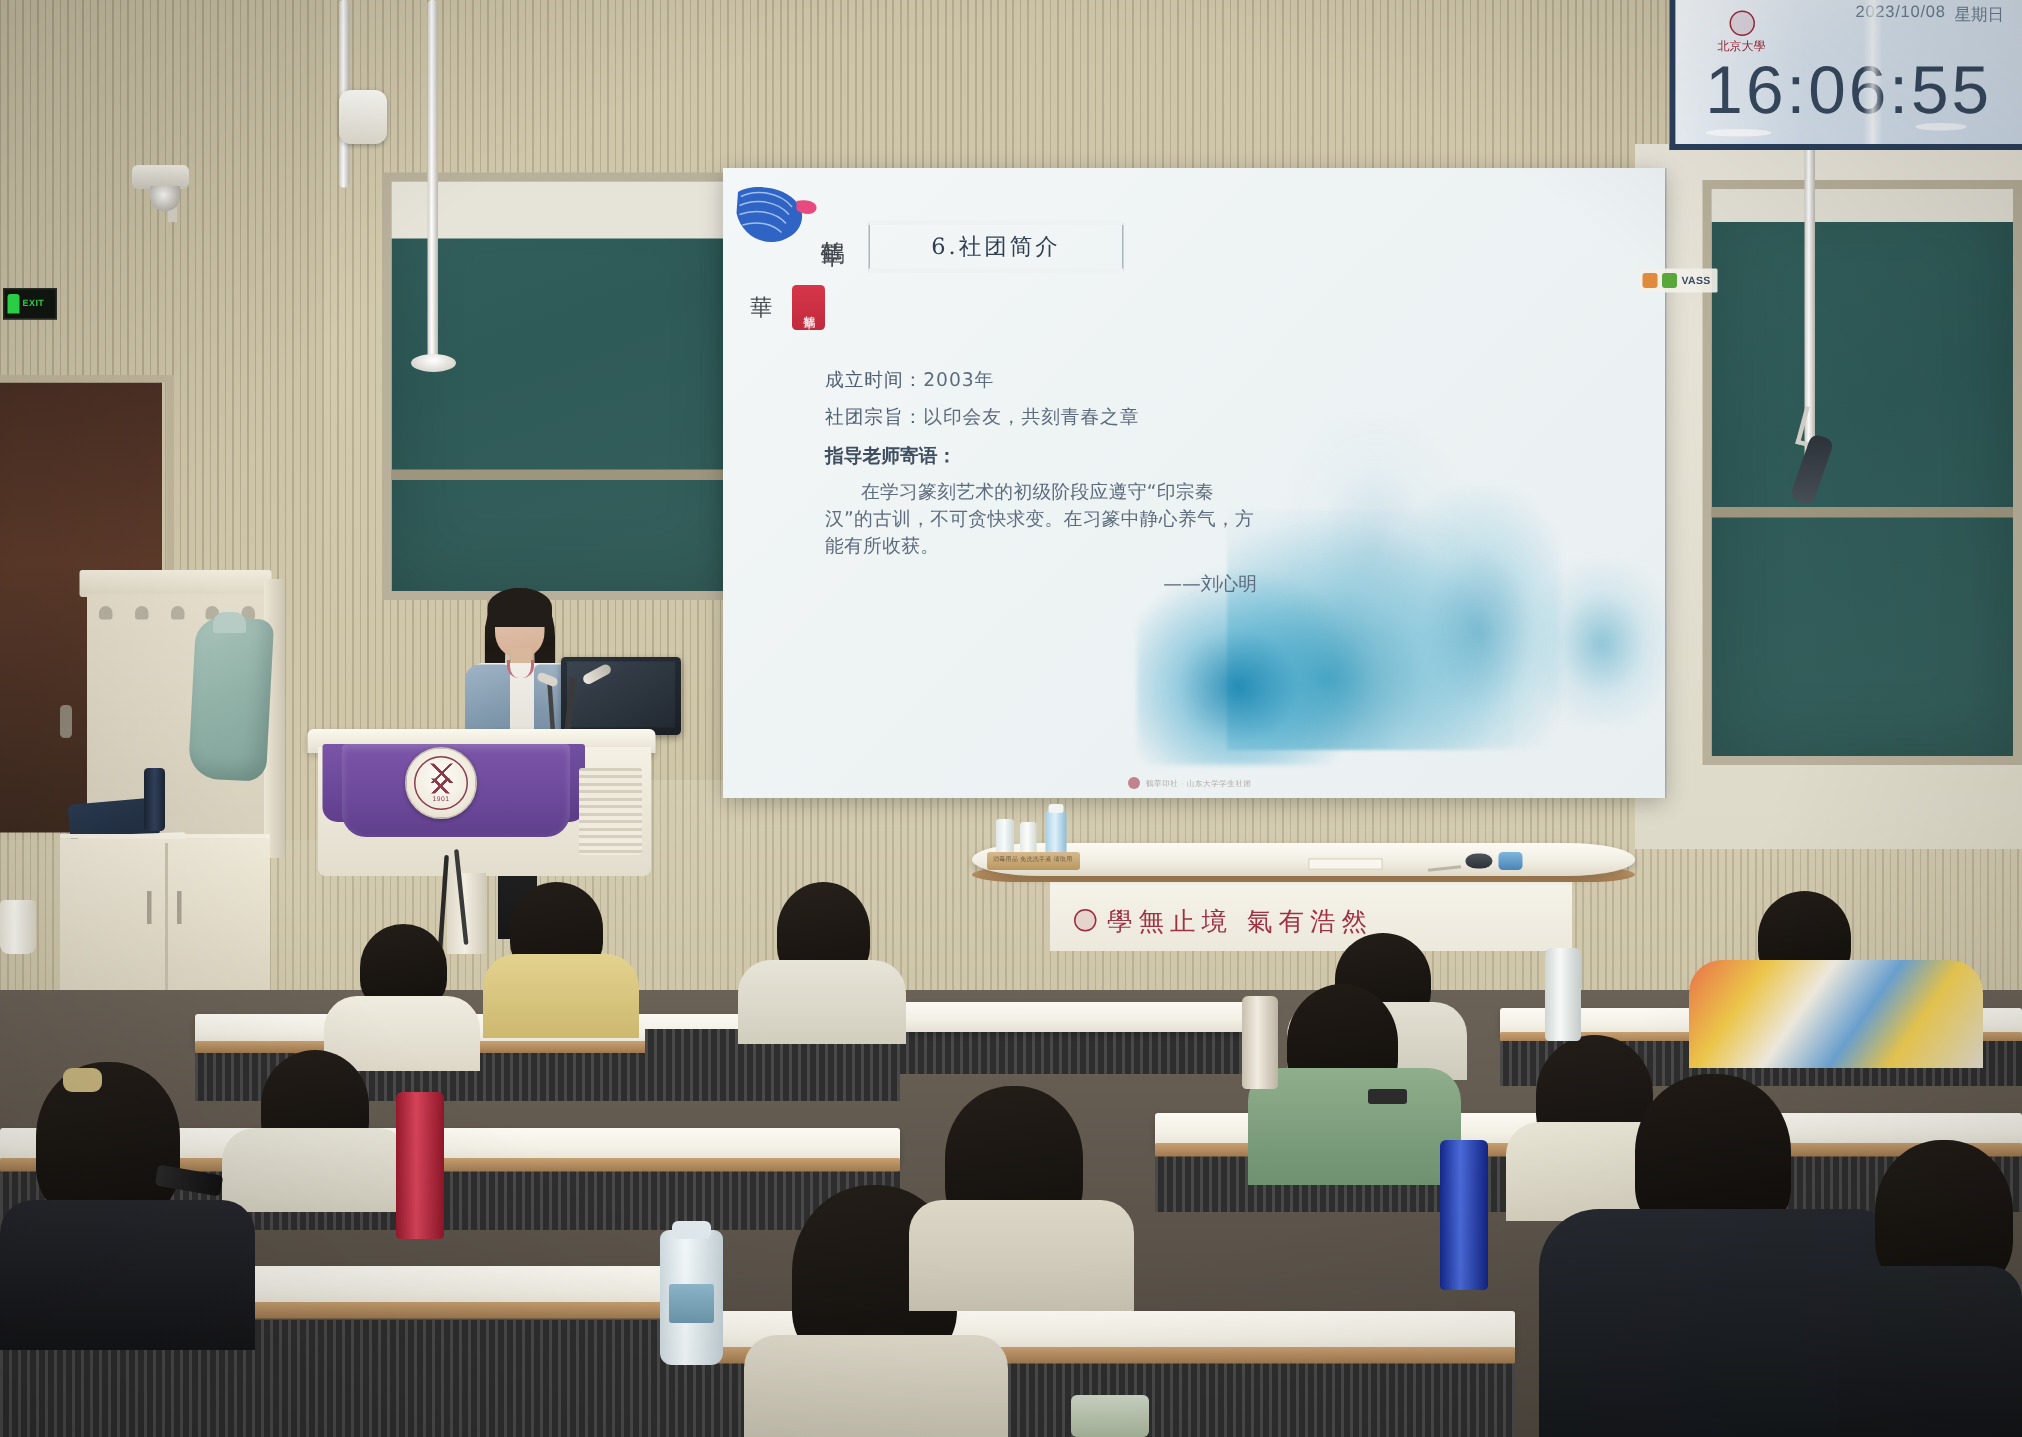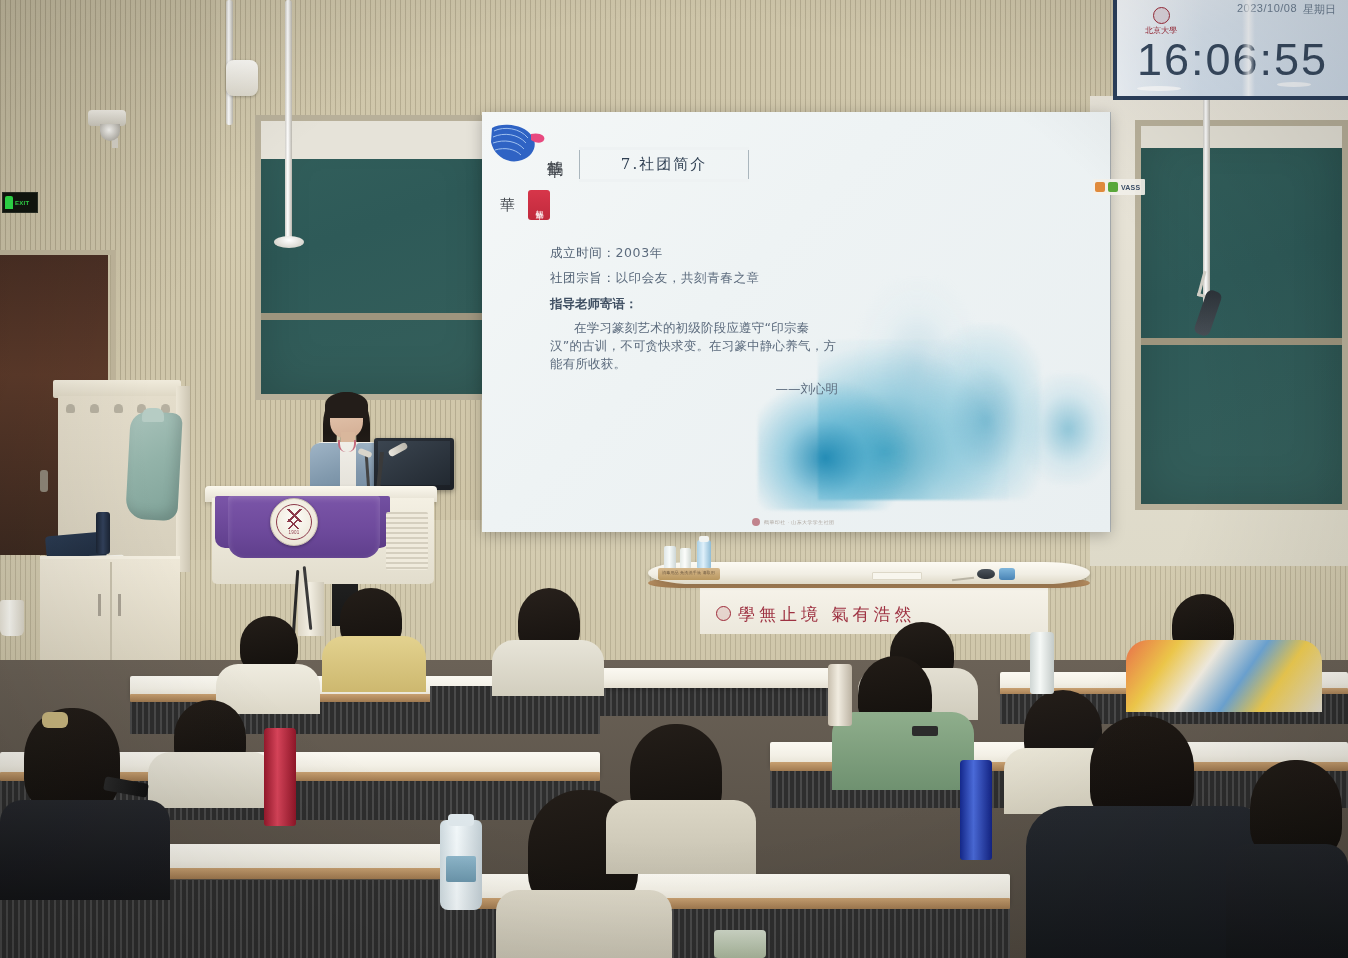--- a/index.html
+++ b/index.html
@@ -656,21 +656,21 @@
           <path d="M3 21 C14 17, 27 19, 34 27" fill="none" stroke="#9fc0ef" stroke-width="1"></path>
           <path d="M5 28 C15 25, 25 27, 31 33" fill="none" stroke="#9fc0ef" stroke-width="1"></path>
           <path d="M41 12 C50 10, 56 14, 54 18 C52 22, 45 21, 41 18 Z" fill="#e8497f"></path>
         </svg>
         <div class="calli">鶴華</div>
         <div class="seal">鶴華</div>
         <div class="calli-small">華</div>
       </div>
 
       <div class="slide-title-box">
-        <div class="slide-title">7.社团简介</div>
+        <div class="slide-title">6.社团简介</div>
       </div>
 
       <div class="slide-body">
         <div class="sb-line">
           <span class="sb-key">成立时间：</span><span>2003年</span>
         </div>
         <div class="sb-line">
           <span class="sb-key">社团宗旨：</span><span>以印会友，共刻青春之章</span>
         </div>
         <div class="sb-strong">指导老师寄语：</div>

